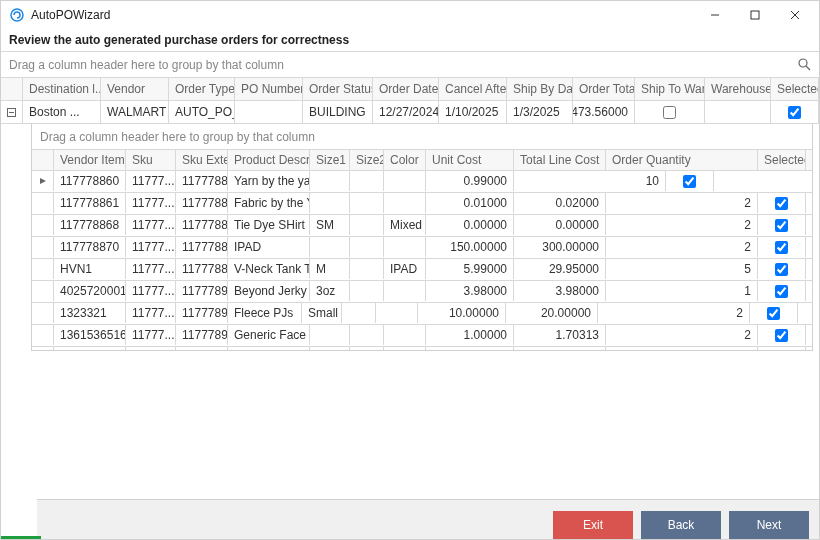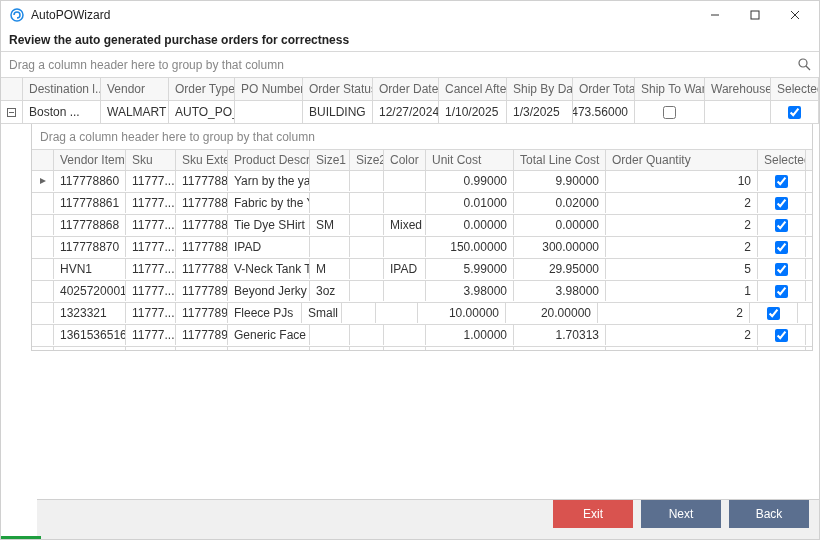--- a/index.html
+++ b/index.html
@@ -21,21 +21,21 @@
 .num { justify-content: flex-end; }
 .chk { justify-content: center; }
 .selcell { height: 22px; }
 .master .cell { height: 22px; }
 .detail .cell { height: 20px; }
 .detail { margin-left: 30px; border: 1px solid #d0d0d0; border-top: none; margin-right: 6px; }
 .tab { display: inline-block; padding: 4px 10px; border: 1px solid #d0d0d0; border-bottom: none; background: #fff; margin-left: 4px; color: #555; }
 .tabstrip { background: #f0f0f0; padding-top: 2px; }
 .detailgroup { height: 26px; display: flex; align-items: center; padding: 0 8px; color: #888; border-bottom: 1px solid #d8d8d8; }
 .detail .grid { max-height: 200px; overflow: hidden; }
-.footer { position: absolute; bottom: 0; left: 0; right: 0; height: 40px; background: #f0f0f0; border-top: 1px solid #d0d0d0; display: flex; align-items: flex-start; justify-content: flex-end; padding-right: 10px; margin-left: 36px; }
+.footer { position: absolute; bottom: 0; left: 0; right: 0; height: 40px; background: #f0f0f0; border-top: 1px solid #d0d0d0; display: flex; align-items: flex-end; justify-content: flex-end; padding-right: 10px; margin-left: 36px; }
 .footer .btn { min-width: 80px; height: 28px; margin-left: 8px; display: flex; align-items: center; justify-content: center; color: #fff; font-size: 12px; cursor: pointer; }
 .btn-exit { background: #d9534f; }
 .btn-back, .btn-next { background: #5b6f8f; }
 .progress { position: absolute; bottom: 0; left: 0; height: 3px; width: 40px; background: #1e9e3e; }
 .expander { width: 22px; display:flex; align-items:center; justify-content:center; }
 input[type=checkbox]{ width:13px; height:13px; }
 </style>
 </head>
 <body>
 
@@ -148,21 +148,20 @@
             </svg>
           </div>
           <div class="cell" style="width:72px">117778860</div>
           <div class="cell" style="width:50px">11777...</div>
           <div class="cell" style="width:52px">1177788...</div>
           <div class="cell" style="width:82px">Yarn by the yard</div>
           <div class="cell" style="width:40px"></div>
           <div class="cell" style="width:34px"></div>
           <div class="cell" style="width:42px"></div>
           <div class="cell num" style="width:88px">0.99000</div>
-          <div class="cell num" style="width:92px">9.90000</div>
           <div class="cell num" style="width:152px">10</div>
           <div class="cell chk" style="width:48px">
             <input type="checkbox" checked="" style="">
           </div>
         </div>
         <div class="datarow selcell">
           <div class="cell expander"></div>
           <div class="cell" style="width:72px">117778861</div>
           <div class="cell" style="width:50px">11777...</div>
           <div class="cell" style="width:52px">1177788...</div>
@@ -286,16 +285,16 @@
           <div class="cell num" style="width:92px">0.00000</div>
           <div class="cell num" style="width:152px">2</div>
           <div class="cell chk" style="width:48px"></div>
         </div>
       </div>
   </div>
 </div>
 
 <div class="footer">
   <div class="btn btn-exit">Exit</div>
+  <div class="btn btn-back">Back</div>
   <div class="btn btn-next">Next</div>
-  <div class="btn btn-back">Back</div>
 </div>
 <div class="progress"></div>
 
 </body></html>

